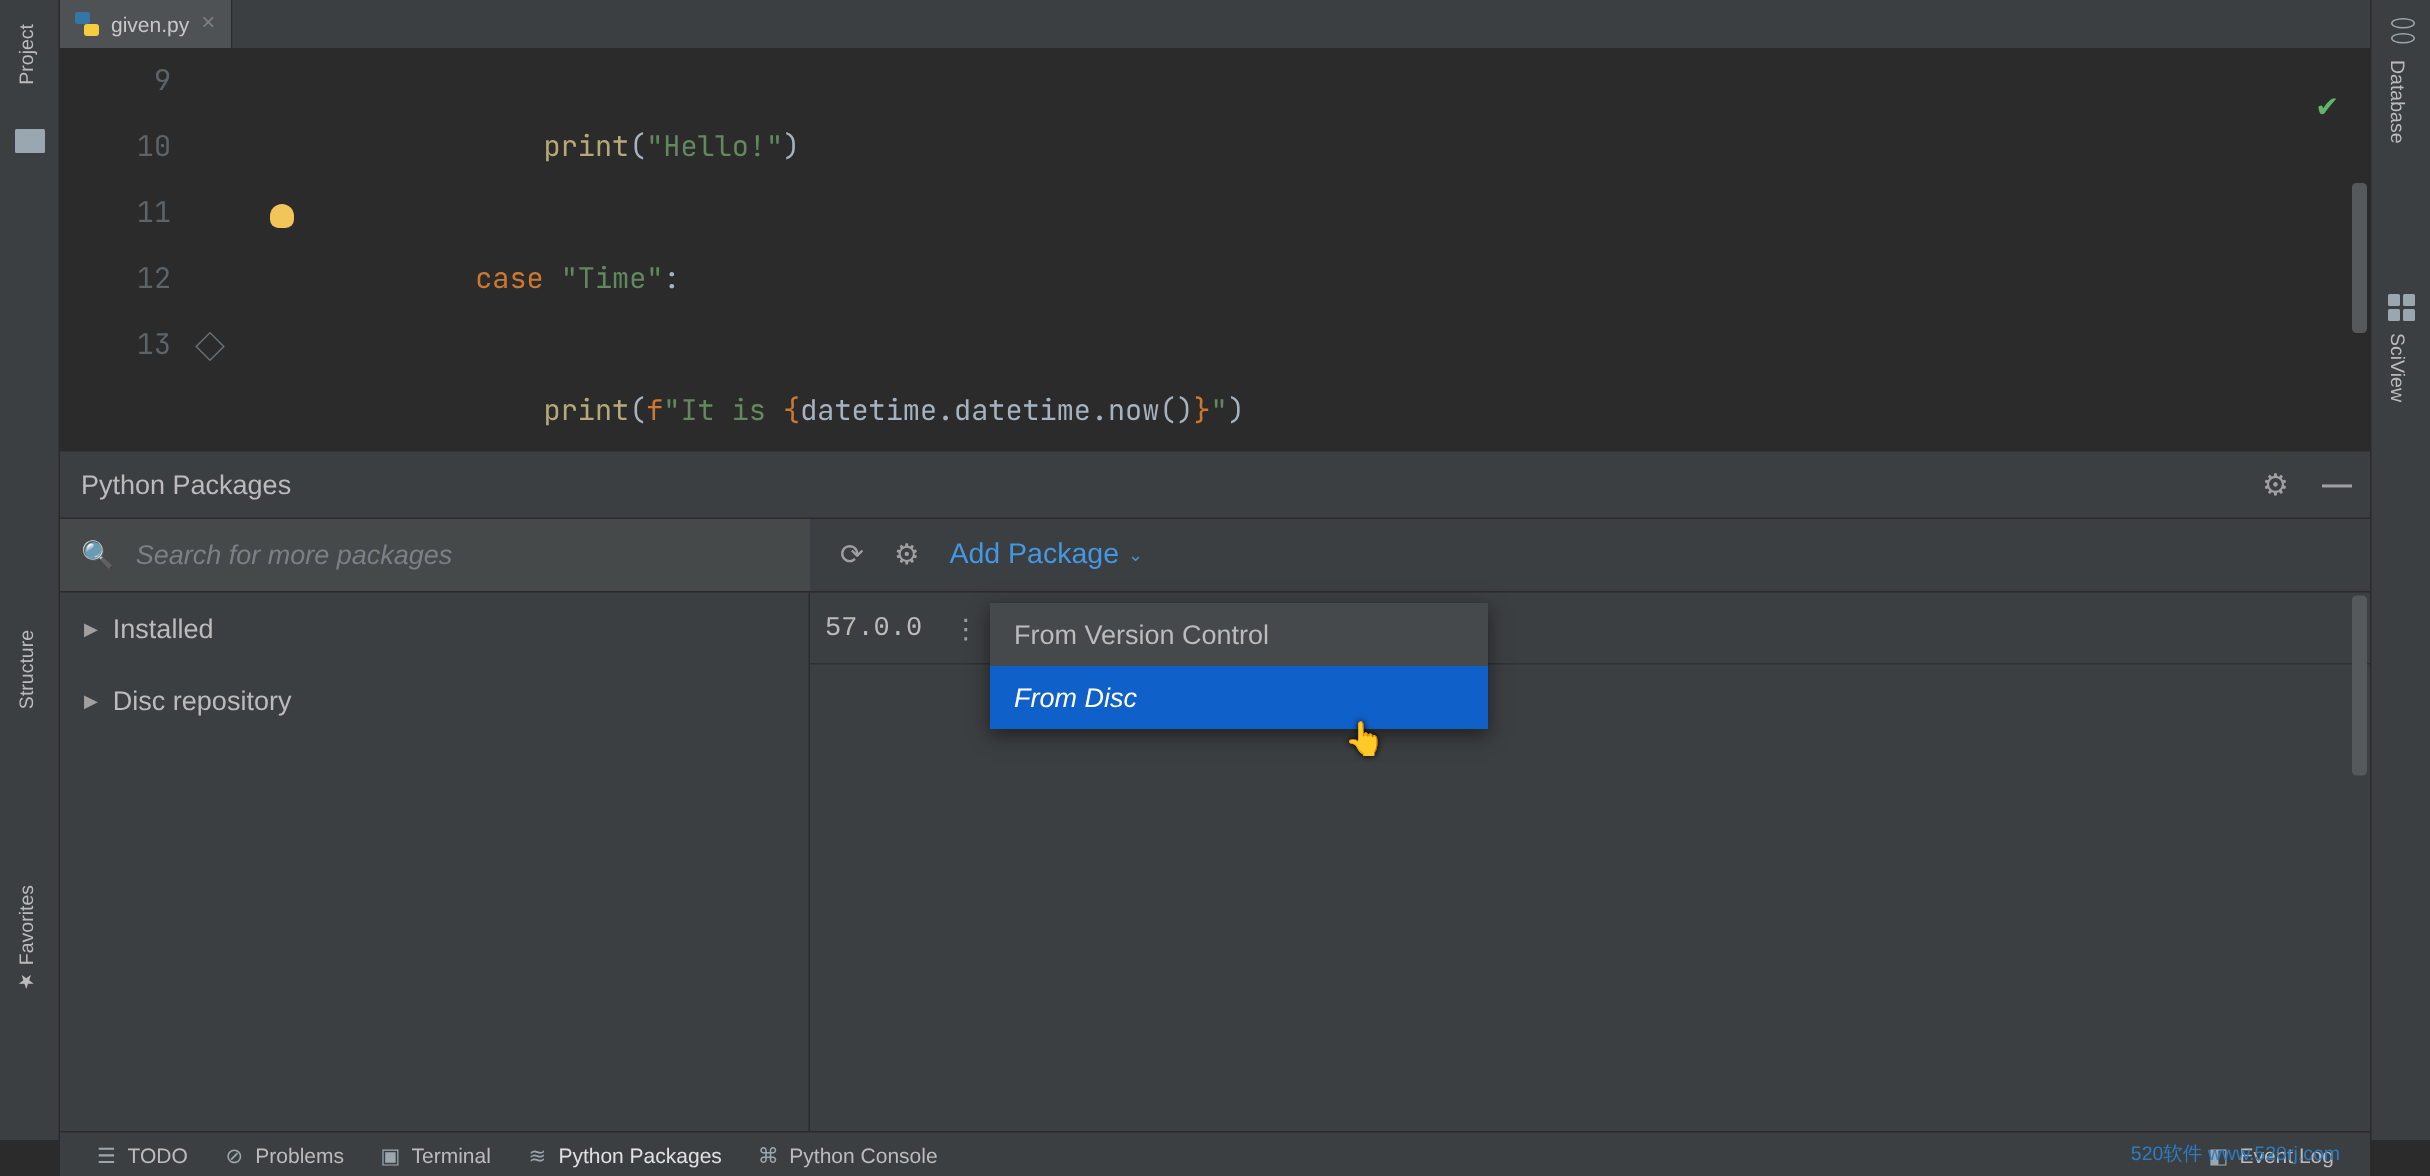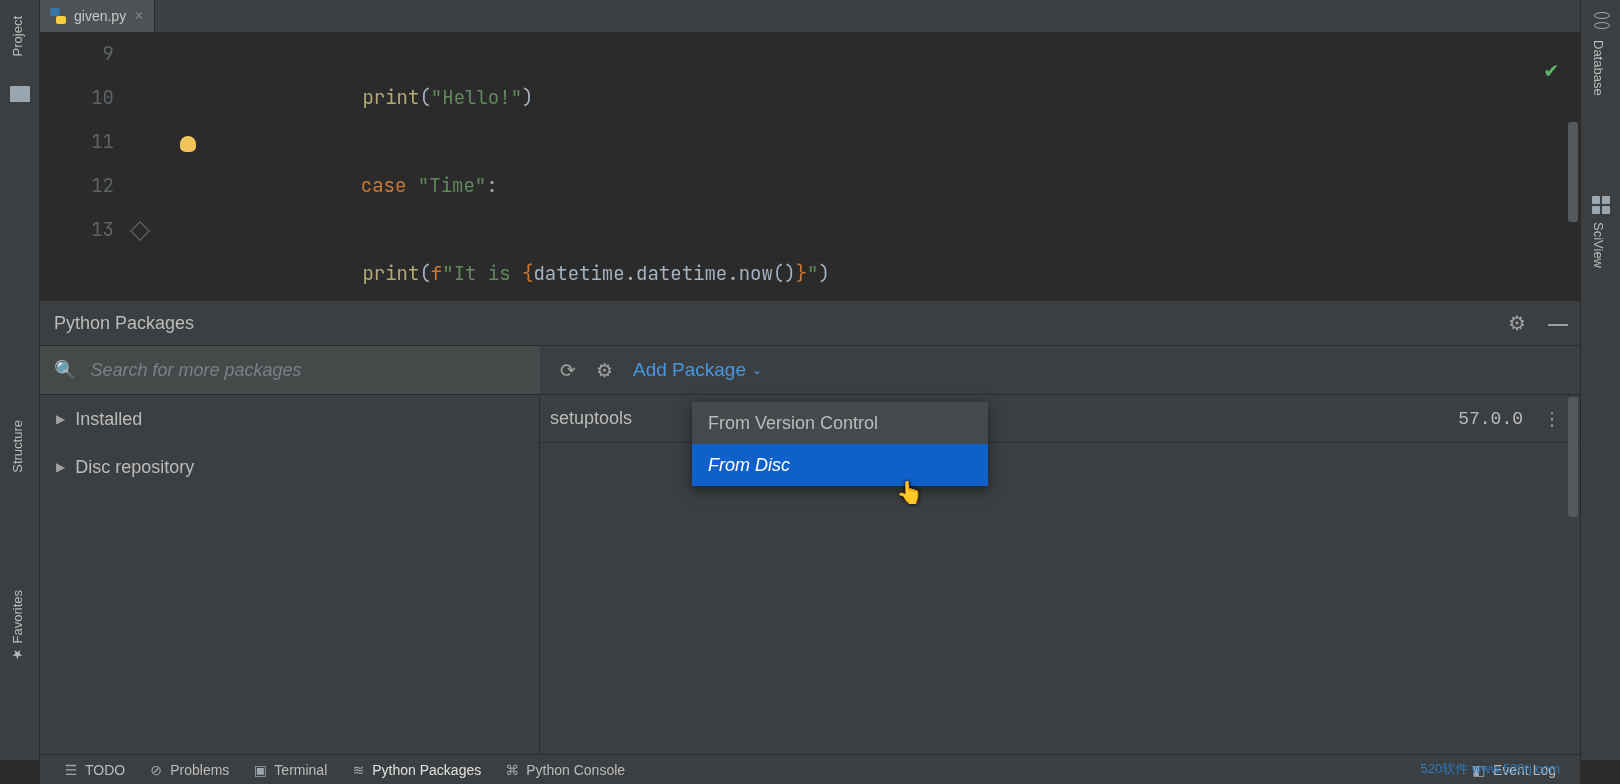--- a/index.html
+++ b/index.html
@@ -152,21 +152,21 @@
   border: 1.5px solid #6a6f73;
   transform: rotate(45deg);
 }
 .code-lines {
   flex: 1;
   color: #a5b2c0;
   padding-left: 40px;
   white-space: pre;
 }
 .code-lines .ln { height: 44px; }
-.k-keyword { color: #cc7832; margin-left: 44px; }
+.k-keyword { color: #cc7832; }
 .k-fn { color: #b5a978; }
 .k-str { color: #62895d; }
 .k-fstr { color: #cc7832; }
 .k-brace { color: #cc7832; }
 .k-paren { color: #a5b2c0; }
 .check-icon {
   position: absolute;
   right: 22px;
   top: 16px;
   color: #61b56a;
@@ -285,24 +285,24 @@
   position: absolute;
   right: 2px;
   top: 2px;
   width: 10px;
   height: 120px;
   background: #55595b;
   border-radius: 3px;
 }
 .dropdown-menu {
   position: absolute;
-  left: 692px;
+  left: 660px;
   top: 702px;
   transform: translateY(-300px);
-  width: 296px;
+  width: 332px;
   background: #46494b;
   box-shadow: 0 4px 12px rgba(0,0,0,0.5);
   z-index: 100;
 }
 .dropdown-menu .item {
   height: 42px;
   display: flex;
   align-items: center;
   padding: 0 16px;
   font-size: 18px;
@@ -446,21 +446,20 @@
         <span class="tri">▶</span>
         <span>Installed</span>
       </div>
       <div class="tree-row">
         <span class="tri">▶</span>
         <span>Disc repository</span>
       </div>
     </div>
     <div class="detail-col">
       <div class="detail-row">
-        <span class="name">setuptools</span>
         <span class="ver">57.0.0</span>
         <span class="more">⋮</span>
       </div>
       <div class="scroll-thumb2"></div>
     </div>
   </div>
 </div>
 
 <div class="dropdown-menu">
   <div class="item">From Version Control</div>

